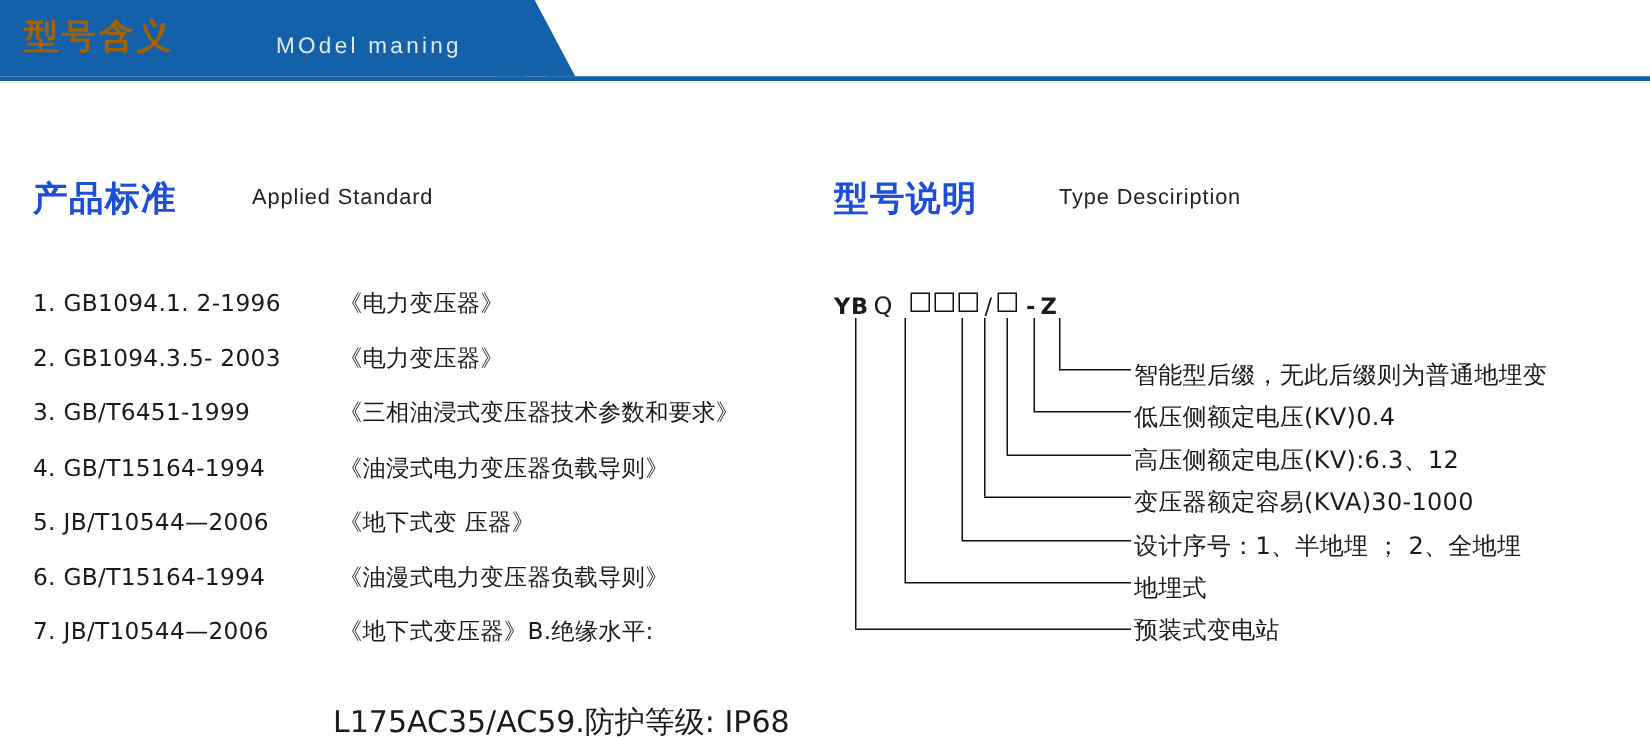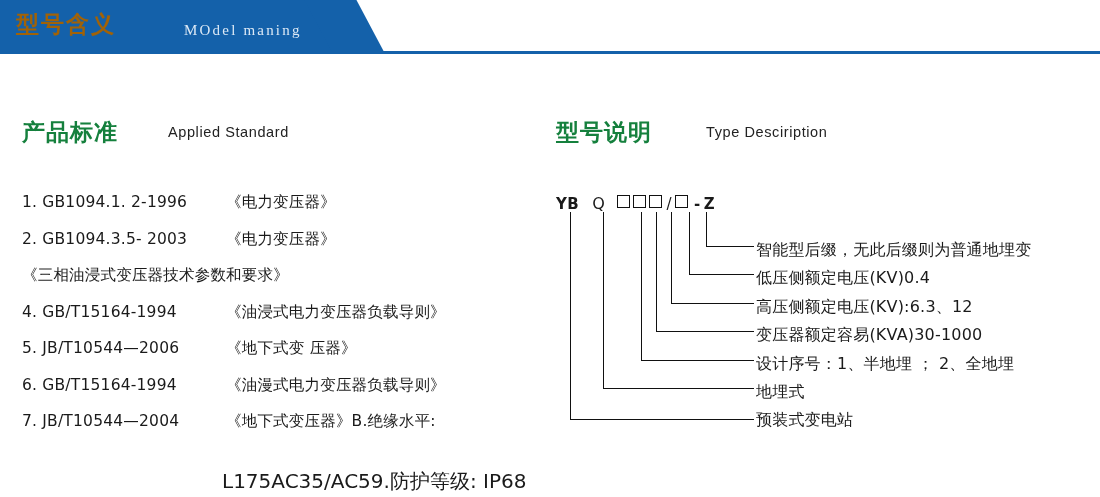--- a/index.html
+++ b/index.html
@@ -67,29 +67,29 @@
     letter-spacing: 2px;
     font-family: "DejaVu Sans", sans-serif;
   }
   .header-en {
     position: absolute;
     left: 184px;
     top: 22px;
     font-size: 15px;
     color: #dce9f6;
     letter-spacing: 2.2px;
-    font-family: Liberation Serif, serif;
+    font-family: Liberation Sans, sans-serif;
   }
 
   
   .sec-title-cn {
     position: absolute;
     font-size: 23px;
     font-weight: bold;
-    color: #15803d;
+    color: #1d4ed8;
     letter-spacing: 1px;
     font-family: "DejaVu Sans", sans-serif;
   }
   .sec-title-en {
     position: absolute;
     font-size: 14.5px;
     color: #222;
     letter-spacing: 0.6px;
     margin-left: 20px;
   }
@@ -137,21 +137,21 @@
     top: 194px;
     font-family: "DejaVu Sans", sans-serif;
   }
   .code-line {
     display: flex;
     align-items: baseline;
     font-size: 15px;
     font-weight: bold;
     letter-spacing: 0.5px;
   }
-  .code-yb { margin-right: 13px; }
+  .code-yb { margin-right: 3px; }
   .code-q { margin-right: 12px; font-weight: normal; font-size: 16px; }
   .code-box {
     display: inline-block;
     width: 11px;
     height: 11px;
     border: 1px solid #111;
     margin-right: 3px;
     position: relative;
     top: -1px;
   }
@@ -204,36 +204,37 @@
 <div class="std-list">
   <div class="std-row">
     <span class="std-num">1. GB1094.1. 2-1996</span>
     <span class="std-name">《电力变压器》</span>
   </div>
   <div class="std-row">
     <span class="std-num">2. GB1094.3.5- 2003</span>
     <span class="std-name">《电力变压器》</span>
   </div>
   <div class="std-row">
+    <span class="std-num">3. GB/T6451-1999</span>
     <span class="std-name">《三相油浸式变压器技术参数和要求》</span>
   </div>
   <div class="std-row">
     <span class="std-num">4. GB/T15164-1994</span>
     <span class="std-name">《油浸式电力变压器负载导则》</span>
   </div>
   <div class="std-row">
     <span class="std-num">5. JB/T10544—2006</span>
     <span class="std-name">《地下式变 压器》</span>
   </div>
   <div class="std-row">
     <span class="std-num">6. GB/T15164-1994</span>
     <span class="std-name">《油漫式电力变压器负载导则》</span>
   </div>
   <div class="std-row">
-    <span class="std-num">7. JB/T10544—2004</span>
+    <span class="std-num">7. JB/T10544—2006</span>
     <span class="std-name">《地下式变压器》B.绝缘水平:</span>
   </div>
 </div>
 <div class="std-cont">L175AC35/AC59.防护等级: IP68</div>
 
 <div class="sec-title-cn" id="type-title-cn">型号说明</div>
 <div class="sec-title-en" id="type-title-en">Type Desciription</div>
 
 <div class="code-wrap">
   <div class="code-line">

